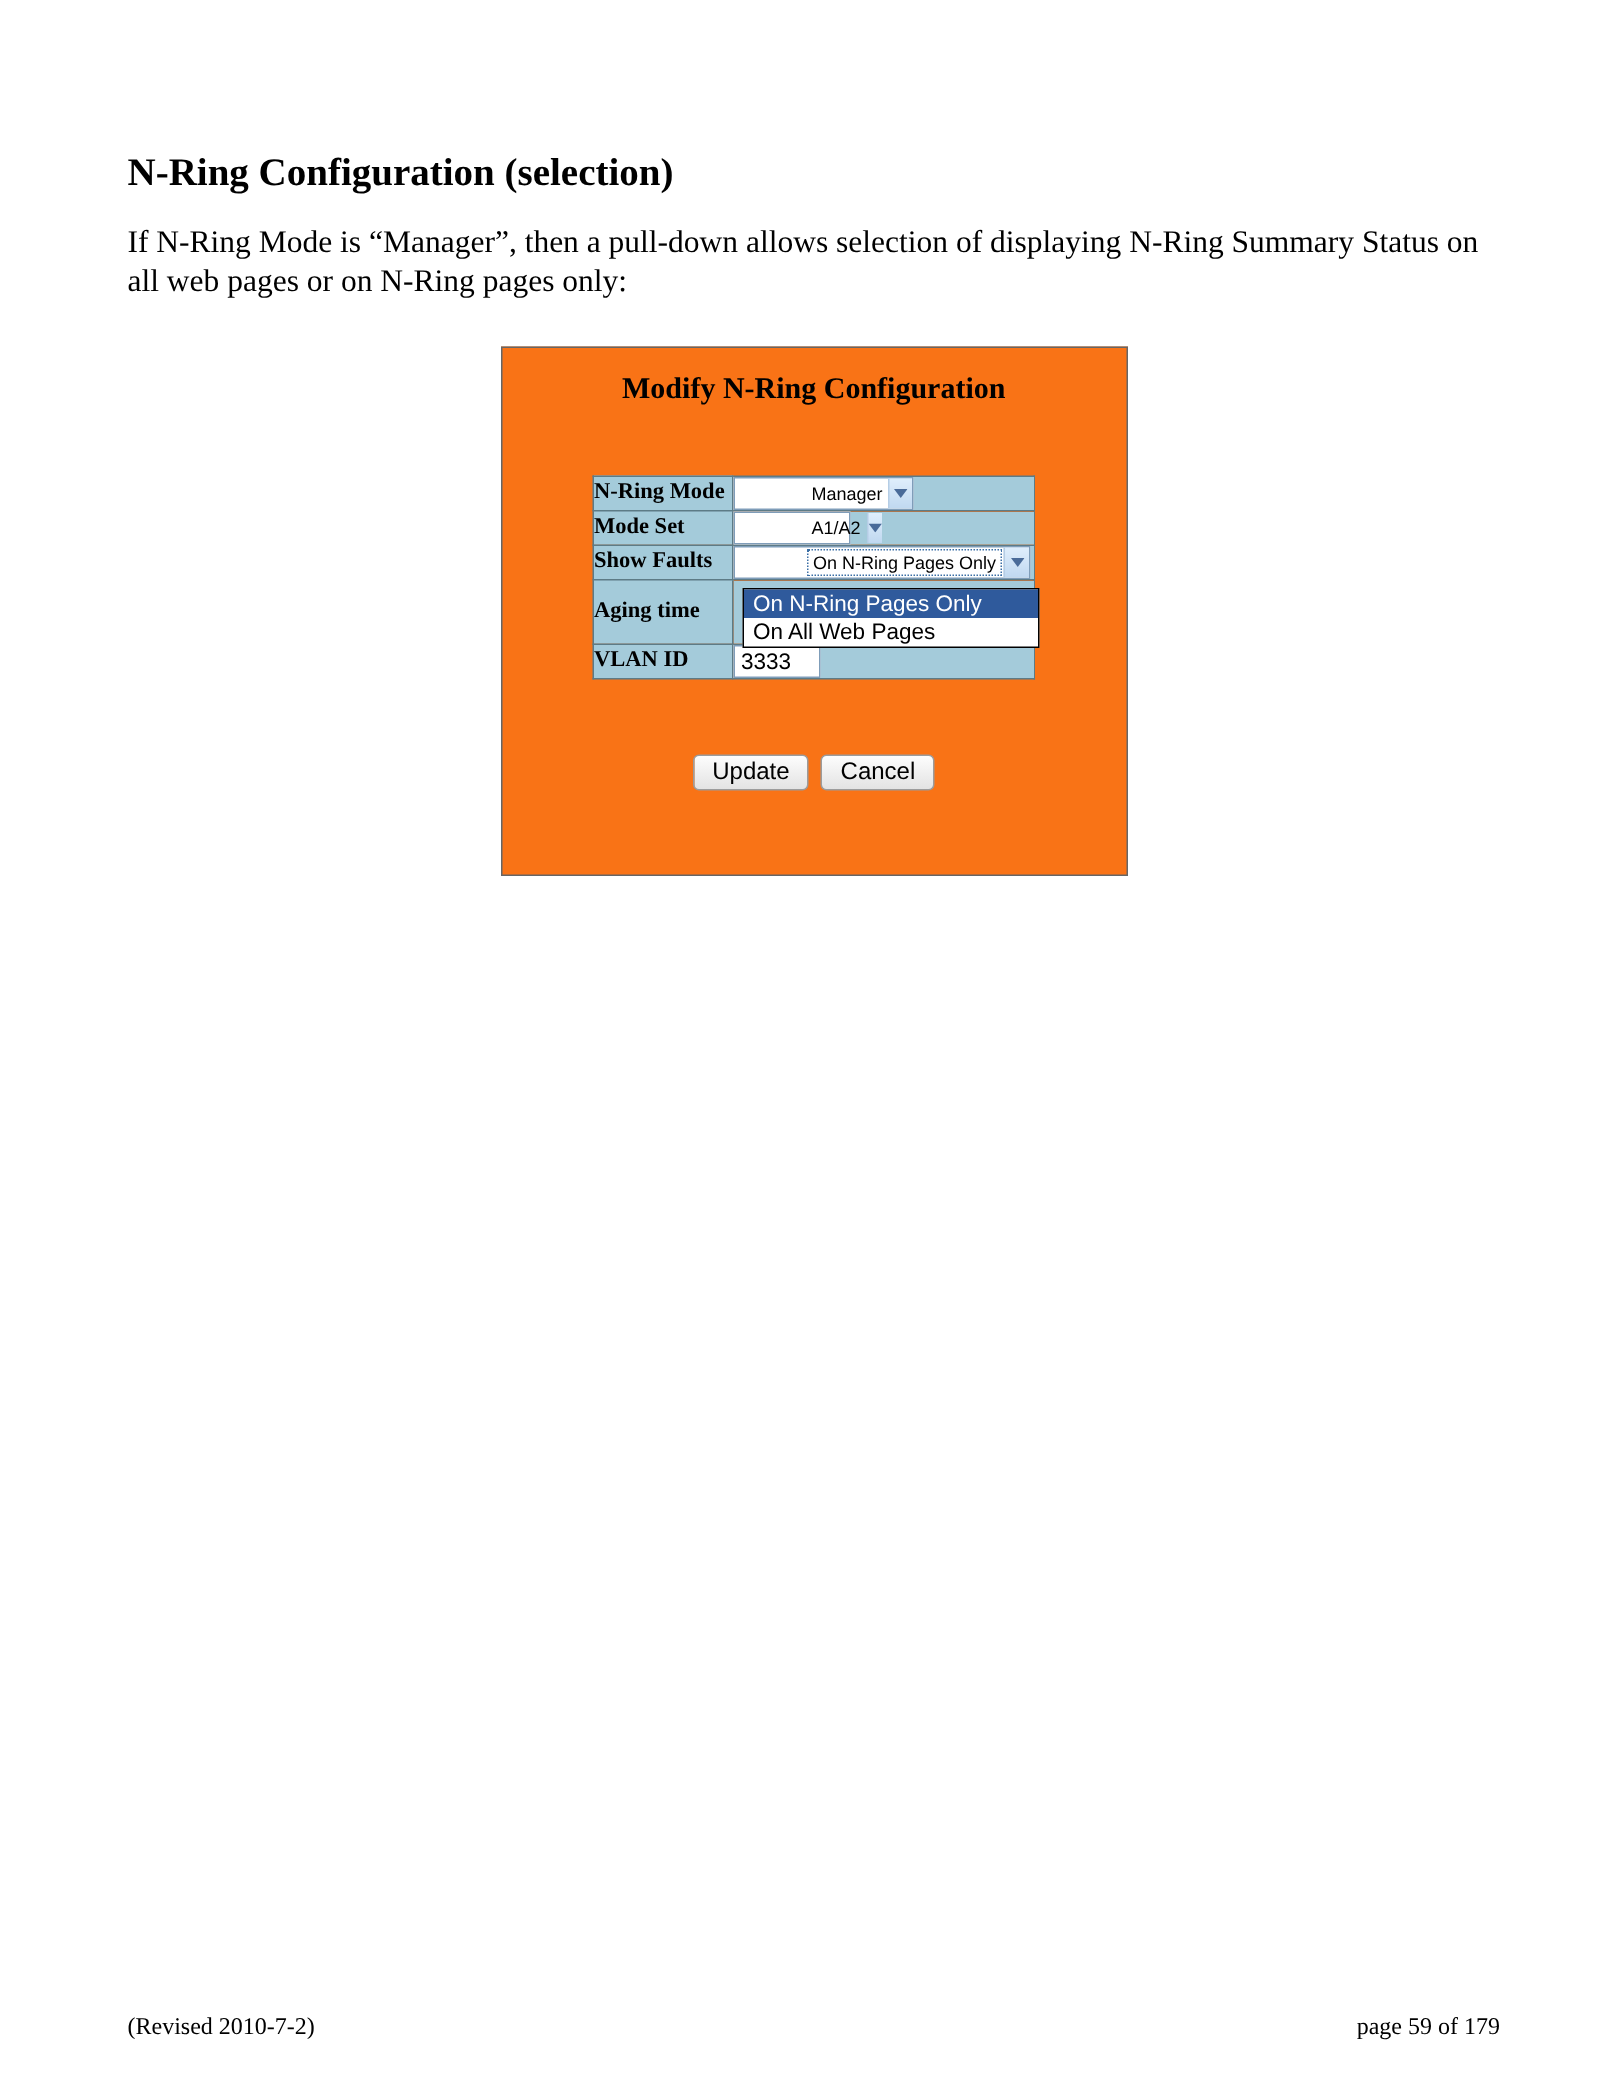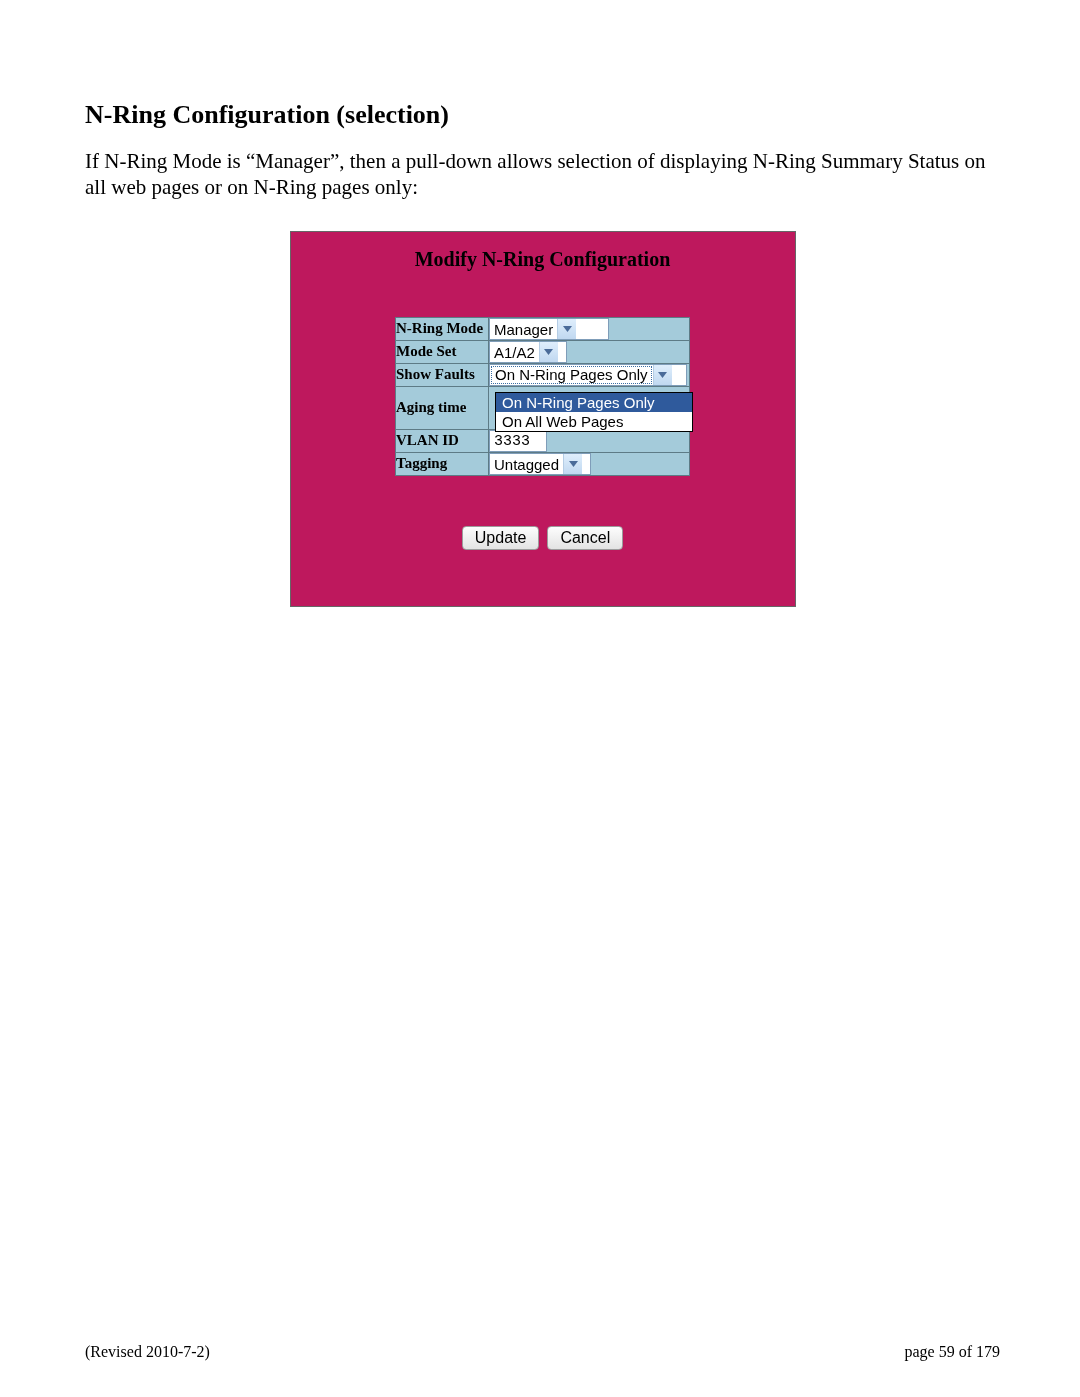--- a/index.html
+++ b/index.html
@@ -27,25 +27,25 @@
     font-size: 21px;
     line-height: 1.25;
     margin: 0 0 30px 0;
   }
   .panel-wrap {
     width: 100%;
     display: flex;
     justify-content: center;
   }
   .panel {
-    width: 506px;
+    width: 418px;
     border: 1px solid #666;
     box-sizing: border-box;
     padding: 12px 16px 56px 16px;
-    background: #be185d;
+    background: #f97316;
   }
   .panel-title {
     text-align: center;
     font-size: 20px;
     font-weight: bold;
     margin: 4px 0 46px 0;
   }
   .form-table {
     border-collapse: collapse;
     margin: 0 auto 50px auto;
@@ -73,21 +73,22 @@
   }
   
   .combo {
     display: inline-flex;
     align-items: stretch;
     height: 22px;
     background: #fff;
     border: 1px solid #7f9db9;
     box-sizing: border-box;
     font-family: Arial, Helvetica, sans-serif;
-    font-size: 15px;
+    font-size: 12px;
+    padding-left: 47px;
   }
   .combo .combo-text {
     padding: 1px 4px 0 4px;
     display: flex;
     align-items: center;
     white-space: nowrap;
   }
   .combo .combo-text.dashed {
     border: 1px dotted #3a6ea5;
     margin: 1px;
@@ -102,21 +103,21 @@
     justify-content: center;
   }
   .combo .combo-btn svg {
     display: block;
   }
   .text-input {
     height: 22px;
     border: 1px solid #7f9db9;
     background: #fff;
     box-sizing: border-box;
-    font-family: Liberation Mono, monospace;
+    font-family: Liberation Sans, sans-serif;
     font-size: 15px;
     padding: 1px 4px 0 4px;
     display: inline-flex;
     align-items: center;
   }
   .dropdown-list {
     position: absolute;
     left: 6px;
     top: 28px;
     border: 1px solid #000;
@@ -233,33 +234,20 @@
 
         <tr>
           <td class="label-cell">VLAN ID</td>
           <td class="field-cell">
             <div class="text-input" style="width:58px;">
               <span>3333</span>
             </div>
           </td>
         </tr>
 
-        <tr>
-          <td class="label-cell">Tagging</td>
-          <td class="field-cell">
-            <div class="combo" style="width:102px;">
-              <span class="combo-text">Untagged</span>
-              <span class="combo-btn">
-                <svg width="9" height="6" viewBox="0 0 9 6">
-                      <path d="M0 0 L9 0 L4.5 6 Z" fill="#4a6b99"></path>
-                    </svg>
-              </span>
-            </div>
-          </td>
-        </tr>
       </tbody>
         </table>
 
       <div class="button-row">
         <span class="btn">Update</span>
         <span class="btn">Cancel</span>
       </div>
 
     </div>
   </div>

